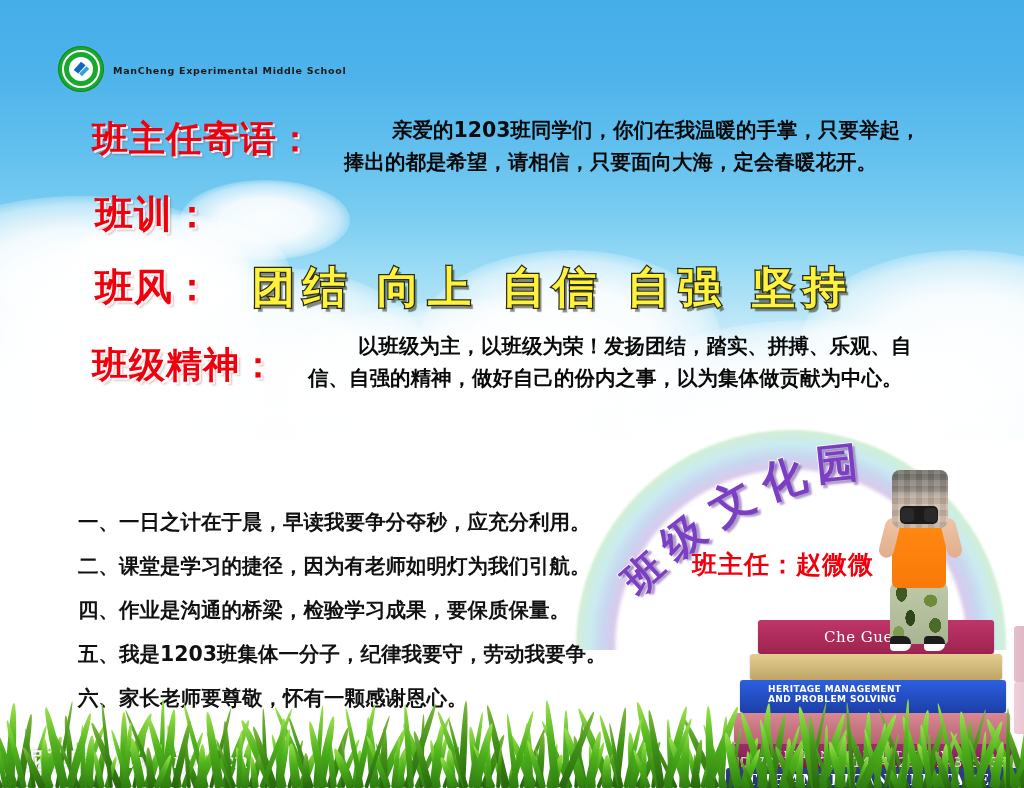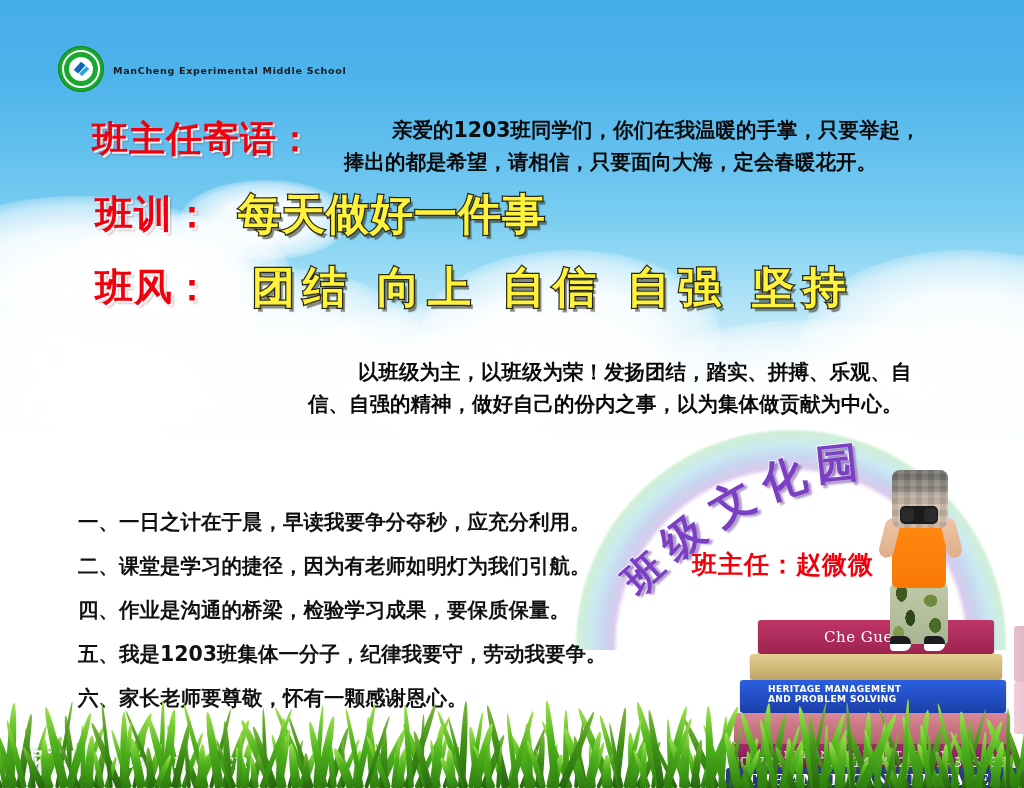--- a/index.html
+++ b/index.html
@@ -125,21 +125,21 @@
     position:absolute;
     font-family:"DejaVu Sans","Liberation Sans",sans-serif;
     font-weight:bold;
     color:#0a0a0a;
     font-size:20.5px;
     line-height:32px;
     white-space:nowrap;
   }
   #para-jiyu{left:392px; top:114px;}
   #para-jiyu .l2{margin-left:-48px;display:block;}
-  #para-jingshen{left:358px; top:356px;}
+  #para-jingshen{left:358px; top:332px;font-family:Liberation Mono, monospace;}
   #para-jingshen .l2{margin-left:-50px;display:block;}
 
   
   .motto{
     position:absolute;
     font-family:"DejaVu Sans","Liberation Sans",sans-serif;
     font-weight:bold;
     color:#FFF23C;
     white-space:nowrap;
     -webkit-text-stroke:2.5px #2a2a12;
@@ -354,25 +354,25 @@
     </div>
   </div>
 
   <div class="red-label" id="lbl-jiyu">班主任寄语：</div>
   <div class="para" id="para-jiyu">
     <span class="l1">亲爱的1203班同学们，你们在我温暖的手掌，只要举起，</span>
     <span class="l2">捧出的都是希望，请相信，只要面向大海，定会春暖花开。</span>
   </div>
 
   <div class="red-label" id="lbl-banxun">班训：</div>
-  <div class="motto" id="motto-banxun">每天做好一件事</div>
 
   <div class="red-label" id="lbl-banfeng">班风：</div>
   <div class="motto" id="motto-banfeng">团结 向上 自信 自强 坚持</div>
 
+  <div class="red-label" id="lbl-jingshen">班级精神：</div>
   <div class="para" id="para-jingshen">
     <span class="l1">以班级为主，以班级为荣！发扬团结，踏实、拼搏、乐观、自</span>
     <span class="l2">信、自强的精神，做好自己的份内之事，以为集体做贡献为中心。</span>
   </div>
 
 
   <div id="rules">
     <div class="rule">一、一日之计在于晨，早读我要争分夺秒，应充分利用。</div>
     <div class="rule">二、课堂是学习的捷径，因为有老师如明灯为我们引航。</div>
     <div class="rule">四、作业是沟通的桥梁，检验学习成果，要保质保量。</div>

